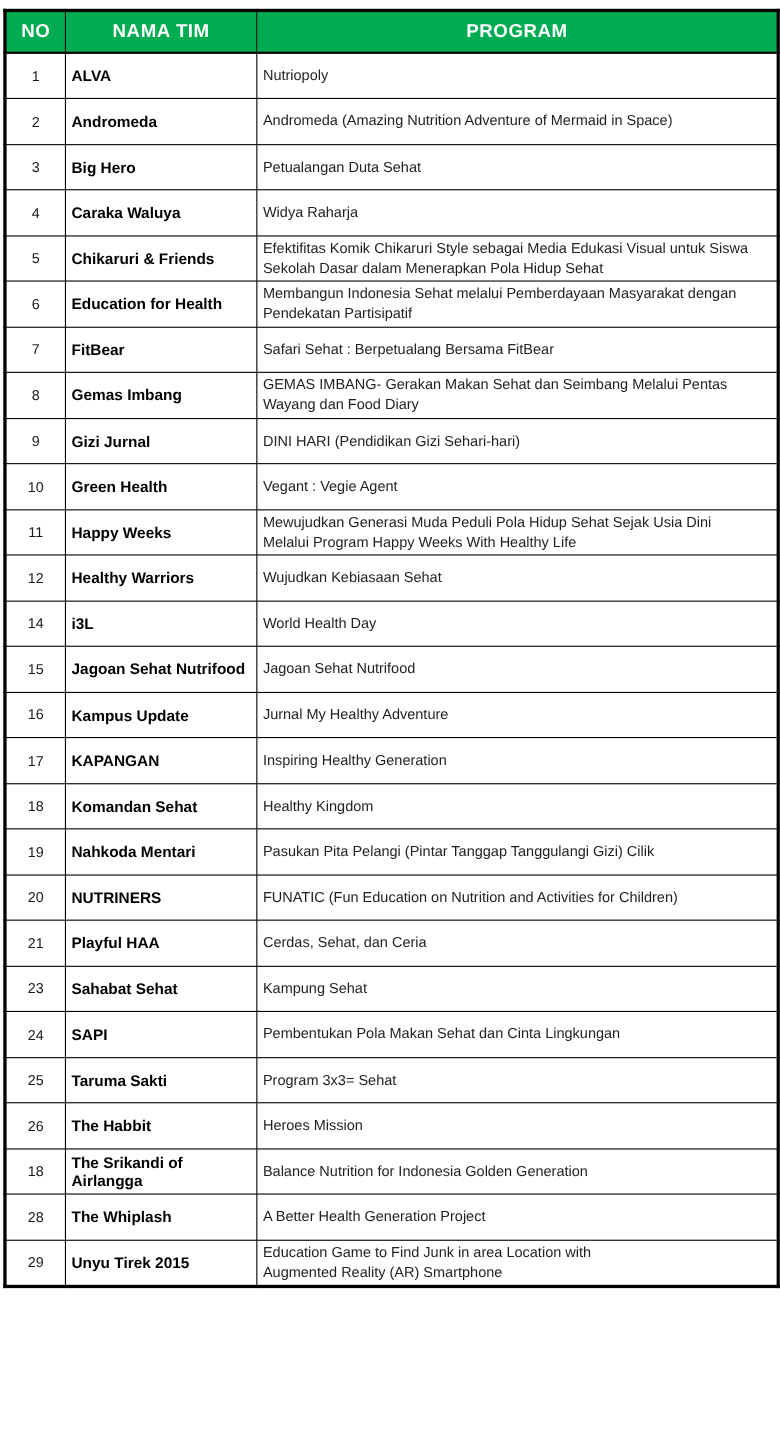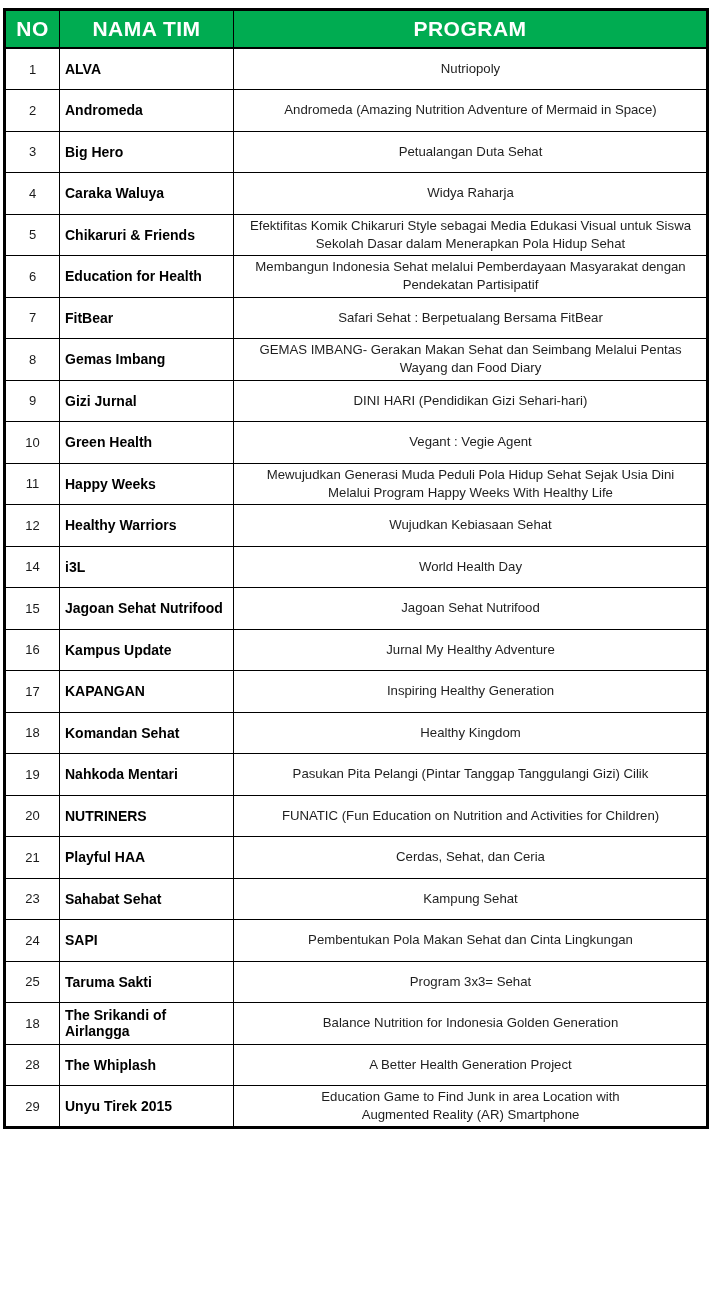--- a/index.html
+++ b/index.html
@@ -20,21 +20,21 @@
     table-layout:fixed;
     width:703px;
     border:3px solid var(--border);
   }
   col.col-no{width:55px;}
   col.col-team{width:174px;}
   col.col-program{width:474px;}
   thead th{
     background:var(--header-bg);
     color:var(--header-text);
-    font-size:21px;
+    font-size:17px;
     font-weight:bold;
     letter-spacing:0.5px;
     height:36px;
     padding:0;
     text-align:center;
     vertical-align:middle;
     border:1.5px solid var(--border);
     border-bottom:2.5px solid var(--border);
   }
   tbody tr{height:41.5px;}
@@ -56,21 +56,20 @@
     font-size:14px;
     color:#000000;
     padding-left:5px;
   }
   .td-program{
     font-size:13.2px;
     line-height:18px;
     color:var(--body-text);
     white-space:pre-line;
     padding-left:5px;
-    text-align:center;
   }
 </style>
 </head>
 <body>
 
 <div class="page">
   <table class="teams-table">
     <colgroup>
       <col class="col-no">
       <col class="col-team">
@@ -197,20 +196,25 @@
           <td class="td-no">24</td>
           <td class="td-team">SAPI</td>
           <td class="td-program">Pembentukan Pola Makan Sehat dan Cinta Lingkungan</td>
         </tr>
         <tr>
           <td class="td-no">25</td>
           <td class="td-team">Taruma Sakti</td>
           <td class="td-program">Program 3x3= Sehat</td>
         </tr>
         <tr>
+          <td class="td-no">26</td>
+          <td class="td-team">The Habbit</td>
+          <td class="td-program">Heroes Mission</td>
+        </tr>
+        <tr>
           <td class="td-no">18</td>
           <td class="td-team">The Srikandi of Airlangga</td>
           <td class="td-program">Balance Nutrition for Indonesia Golden Generation</td>
         </tr>
         <tr>
           <td class="td-no">28</td>
           <td class="td-team">The Whiplash</td>
           <td class="td-program">A Better Health Generation Project</td>
         </tr>
         <tr>

